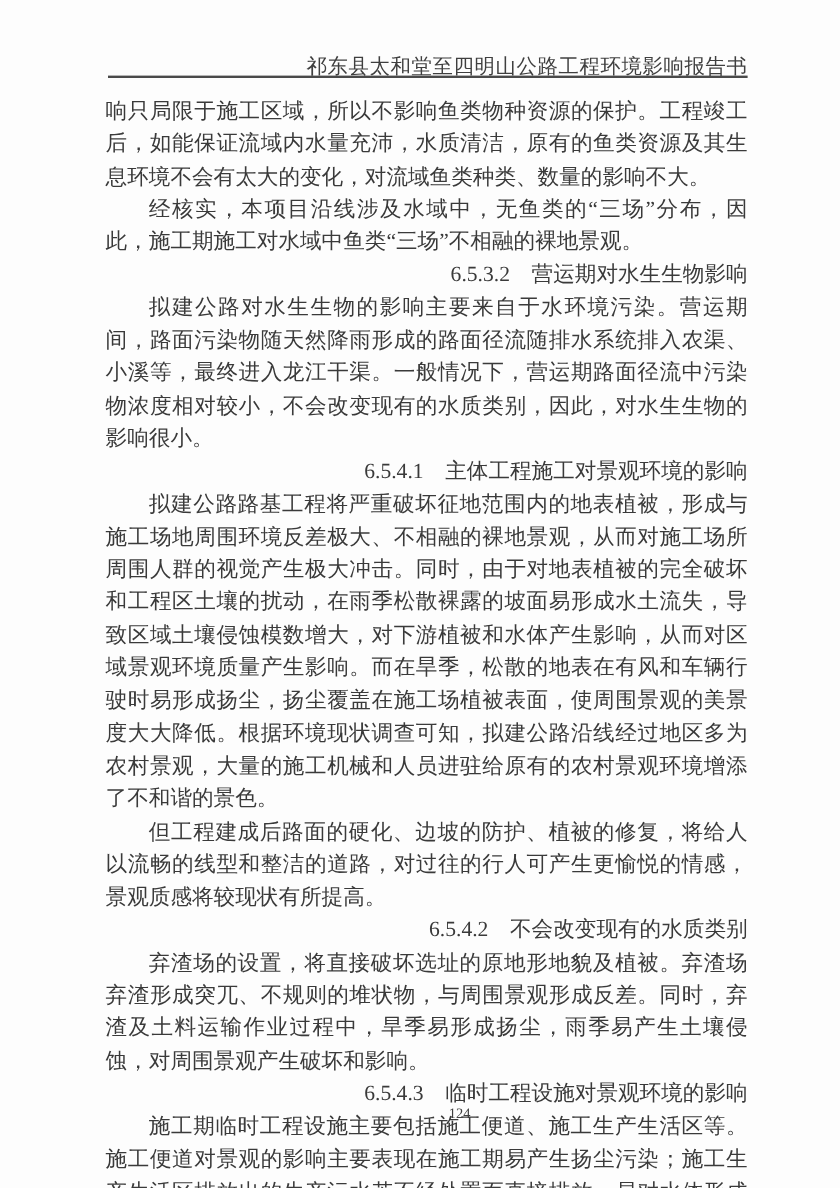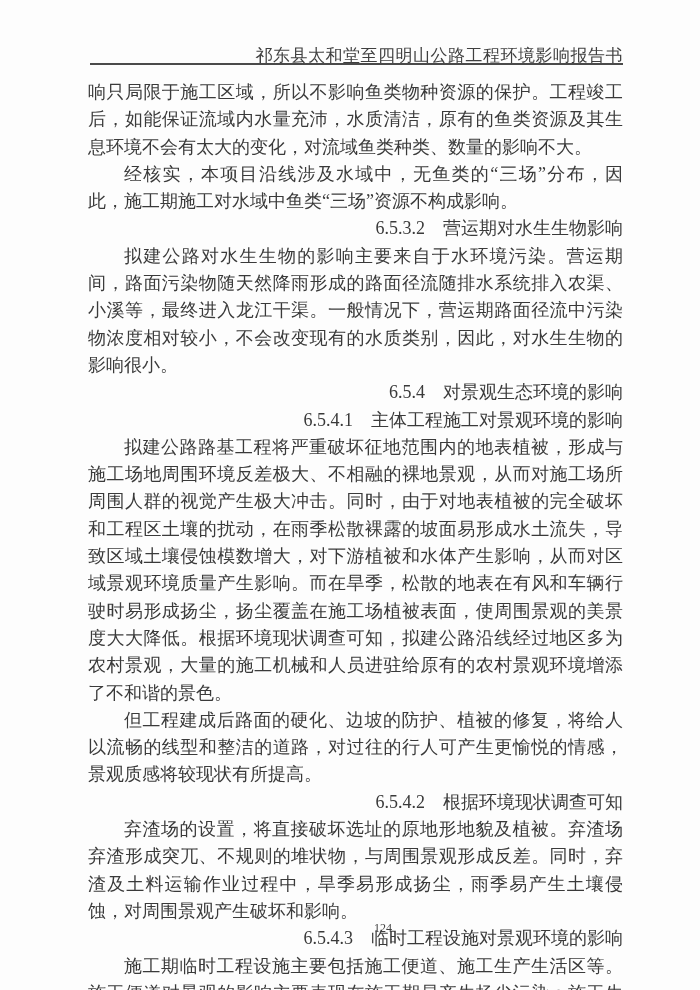--- a/index.html
+++ b/index.html
@@ -71,28 +71,27 @@
 <body>
 
 <div class="page">
 
   <div class="header-title">祁东县太和堂至四明山公路工程环境影响报告书</div>
 
   <div class="header-rule"></div>
 
   <div class="body-text">
     <p class="para-flush">响只局限于施工区域，所以不影响鱼类物种资源的保护。工程竣工后，如能保证流域内水量充沛，水质清洁，原有的鱼类资源及其生息环境不会有太大的变化，对流域鱼类种类、数量的影响不大。</p>
-    <p class="para-indent">经核实，本项目沿线涉及水域中，无鱼类的“三场”分布，因此，施工期施工对水域中鱼类“三场”资源不构成影响。</p>
+    <p class="para-indent">经核实，本项目沿线涉及水域中，无鱼类的“三场”分布，因此，施工期施工对水域中鱼类“三场”不相融的裸地景观。</p>
     <p class="heading">6.5.3.2　营运期对水生生物影响</p>
     <p class="para-indent">拟建公路对水生生物的影响主要来自于水环境污染。营运期间，路面污染物随天然降雨形成的路面径流随排水系统排入农渠、小溪等，最终进入龙江干渠。一般情况下，营运期路面径流中污染物浓度相对较小，不会改变现有的水质类别，因此，对水生生物的影响很小。</p>
-    <p class="heading">6.5.4　对景观生态环境的影响</p>
     <p class="heading">6.5.4.1　主体工程施工对景观环境的影响</p>
     <p class="para-indent">拟建公路路基工程将严重破坏征地范围内的地表植被，形成与施工场地周围环境反差极大、不相融的裸地景观，从而对施工场所周围人群的视觉产生极大冲击。同时，由于对地表植被的完全破坏和工程区土壤的扰动，在雨季松散裸露的坡面易形成水土流失，导致区域土壤侵蚀模数增大，对下游植被和水体产生影响，从而对区域景观环境质量产生影响。而在旱季，松散的地表在有风和车辆行驶时易形成扬尘，扬尘覆盖在施工场植被表面，使周围景观的美景度大大降低。根据环境现状调查可知，拟建公路沿线经过地区多为农村景观，大量的施工机械和人员进驻给原有的农村景观环境增添了不和谐的景色。</p>
     <p class="para-indent">但工程建成后路面的硬化、边坡的防护、植被的修复，将给人以流畅的线型和整洁的道路，对过往的行人可产生更愉悦的情感，景观质感将较现状有所提高。</p>
-    <p class="heading">6.5.4.2　根据环境现状调查可知</p>
+    <p class="heading">6.5.4.2　不会改变现有的水质类别</p>
     <p class="para-indent">弃渣场的设置，将直接破坏选址的原地形地貌及植被。弃渣场弃渣形成突兀、不规则的堆状物，与周围景观形成反差。同时，弃渣及土料运输作业过程中，旱季易形成扬尘，雨季易产生土壤侵蚀，对周围景观产生破坏和影响。</p>
     <p class="heading">6.5.4.3　临时工程设施对景观环境的影响</p>
     <p class="para-indent">施工期临时工程设施主要包括施工便道、施工生产生活区等。施工便道对景观的影响主要表现在施工期易产生扬尘污染；施工生产生活区排放出的生产污水若不经处置而直接排放，易对水体形成污染，影响水体景观环境质量。</p>
   </div>
 
   <div class="page-footer">
     <span>124</span>
   </div>
 
 </div>

